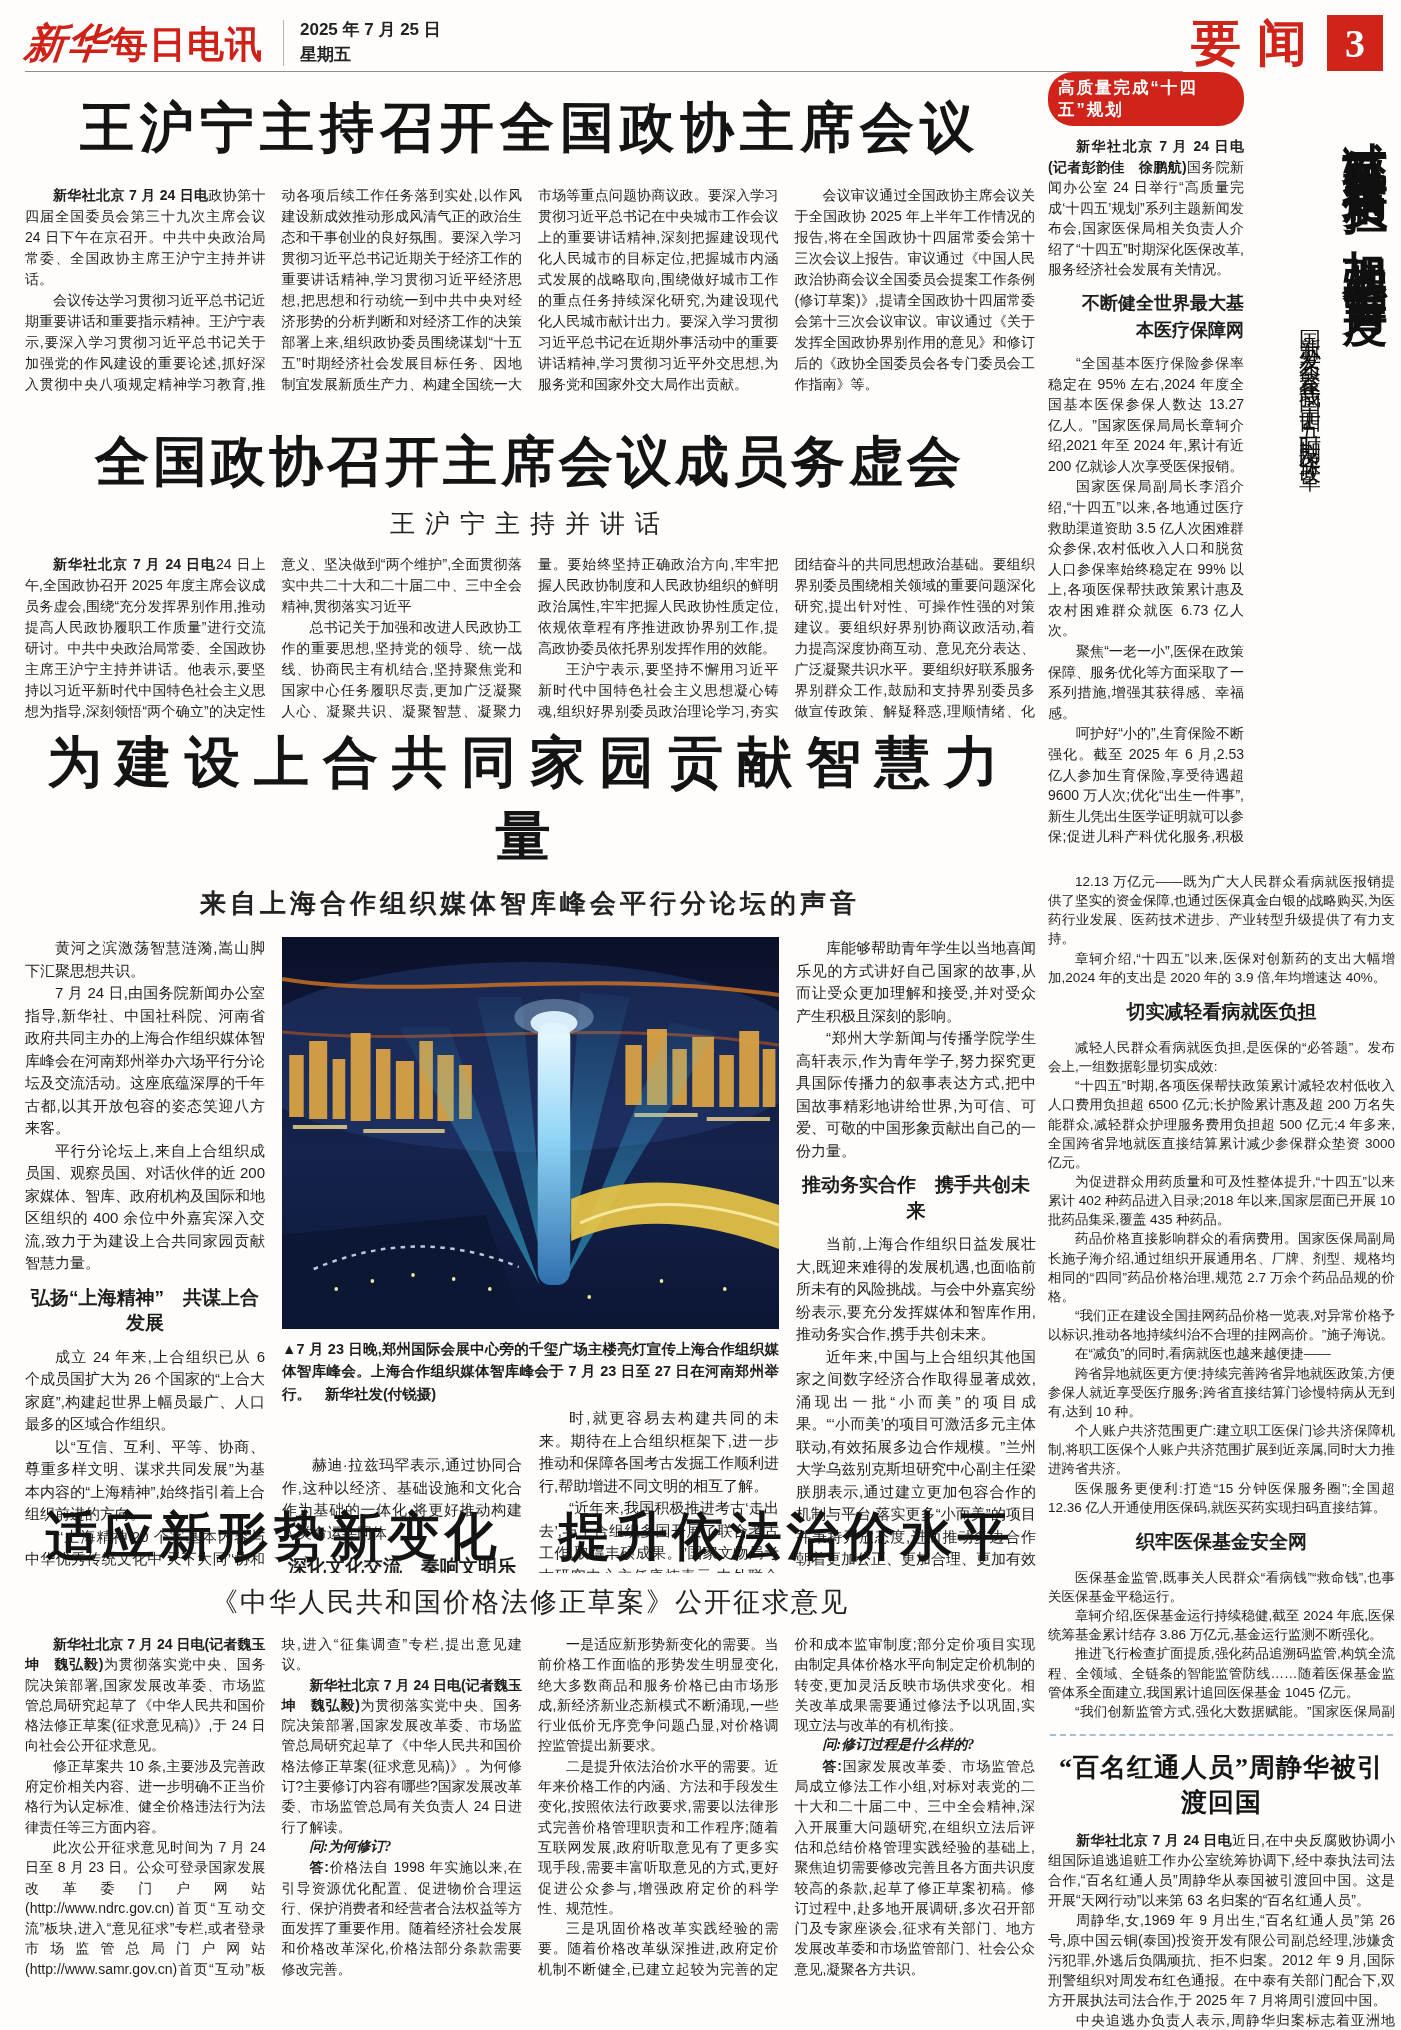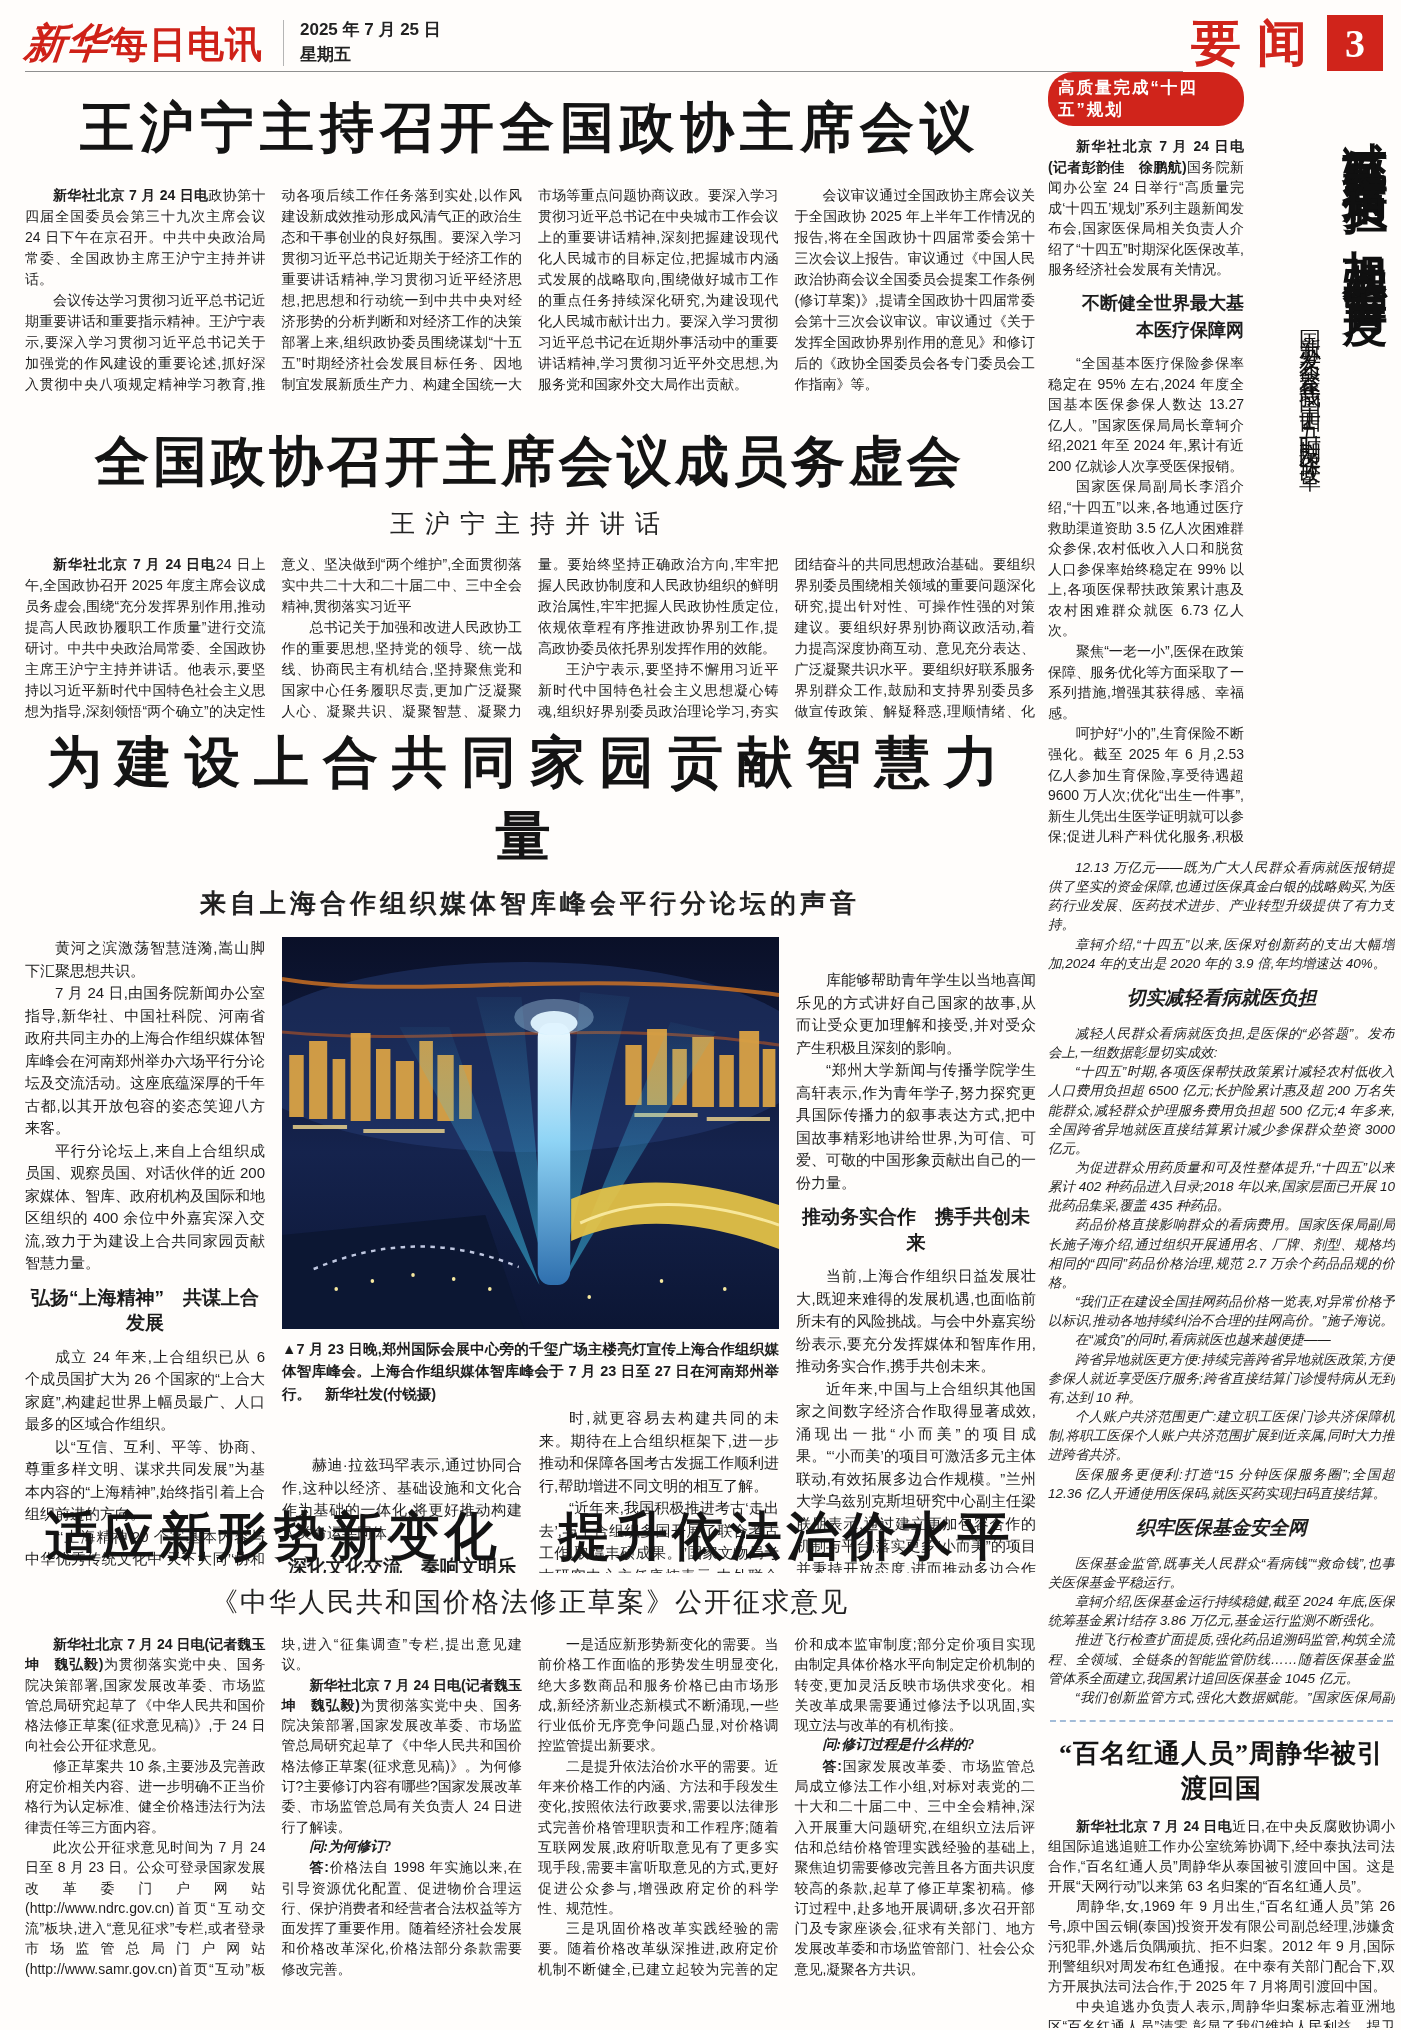--- a/index.html
+++ b/index.html
@@ -36,21 +36,21 @@
   .a2 .headline{font-size:54px;letter-spacing:4px;}
   .a2 .subhead{font-size:25px;letter-spacing:10px;margin-top:8px;}
   .a2 .body{margin-top:14px;height:180px;}
   
   .a3{position:absolute;left:25px;top:726px;width:1010px;}
   .a3 .headline{font-size:55px;letter-spacing:14px;}
   .a3 .subhead{font-family:"Liberation Sans",sans-serif;font-weight:600;font-size:26px;letter-spacing:4px;margin-top:12px;}
   .a3-grid{margin-top:16px;display:grid;grid-template-columns:240px 240px 240px 240px;
            grid-template-rows:462px 166px;column-gap:17px;row-gap:8px;}
   .a3col{overflow:hidden;font-size:15px;}
-  .c1{grid-area:1/1/3/2;} .c4{grid-area:1/4/3/5;margin-top:32px;}
+  .c1{grid-area:1/1/3/2;} .c4{grid-area:1/4/3/5;}
   .c2{grid-area:2/2/3/3;margin-top:47px;} .c3{grid-area:2/3/3/4;}
   .a3-photo{grid-area:1/2/2/4;margin:0;}
   .a3-photo svg{display:block;width:100%;height:392px;}
   .a3-photo figcaption{font-size:14.5px;font-weight:600;line-height:1.55;margin-top:9px;text-align:justify;}
   .a3-photo figcaption b{margin-left:14px;white-space:nowrap;}
   
   .a4{position:absolute;left:25px;top:1502px;width:1010px;}
   .a4 .headline{font-size:52px;letter-spacing:5px;}
   .a4 .subhead{font-size:27px;letter-spacing:2px;margin-top:12px;}
   .a4 .body{margin-top:14px;height:362px;font-size:14px;}
@@ -61,21 +61,21 @@
          letter-spacing:2px;padding:5px 10px;margin:2px 0 10px 0;border-radius:25px;}
   .med-top{display:flex;height:776px;overflow:hidden;}
   .med-colnarrow{width:196px;overflow:hidden;font-size:14px;}
   .med-colnarrow .para{line-height:1.47;}
   .med-colnarrow h3.t-sub{text-align:right;text-indent:1em;font-size:18px;}
   .med-vertical{flex:1;display:flex;justify-content:flex-end;}
   .vsub{writing-mode:vertical-rl;font-family:"Liberation Serif","DejaVu Serif",serif;font-size:22px;
         letter-spacing:7px;padding-top:242px;color:#111;margin-right:10px;}
   .vhead{writing-mode:vertical-rl;font-family:"Liberation Serif","DejaVu Serif",serif;font-weight:900;
          font-size:45px;letter-spacing:7px;color:#101010;padding-top:36px;}
-  .med-full{margin-top:12px;height:850px;overflow:hidden;font-size:13.5px;font-style:italic;}
+  .med-full{margin-top:26px;height:850px;overflow:hidden;font-size:13.5px;}
   .med-full .para{line-height:1.42;}
   .med-full h3.t-sub{font-size:19px;margin:12px 0;}
   .dashed-divider{border-top:2px dashed #a3bcd8;margin:12px 2px 14px 2px;}
   .rednotice h2{font-family:"Liberation Serif","DejaVu Serif",serif;font-weight:900;font-size:26px;
                 letter-spacing:1px;text-align:center;margin:2px 0 10px 0;color:#141414;}
   .rednotice .rn-body{height:212px;overflow:hidden;font-size:14px;}
   .rednotice .para{line-height:1.43;}
 </style>
 </head>
 <body>

